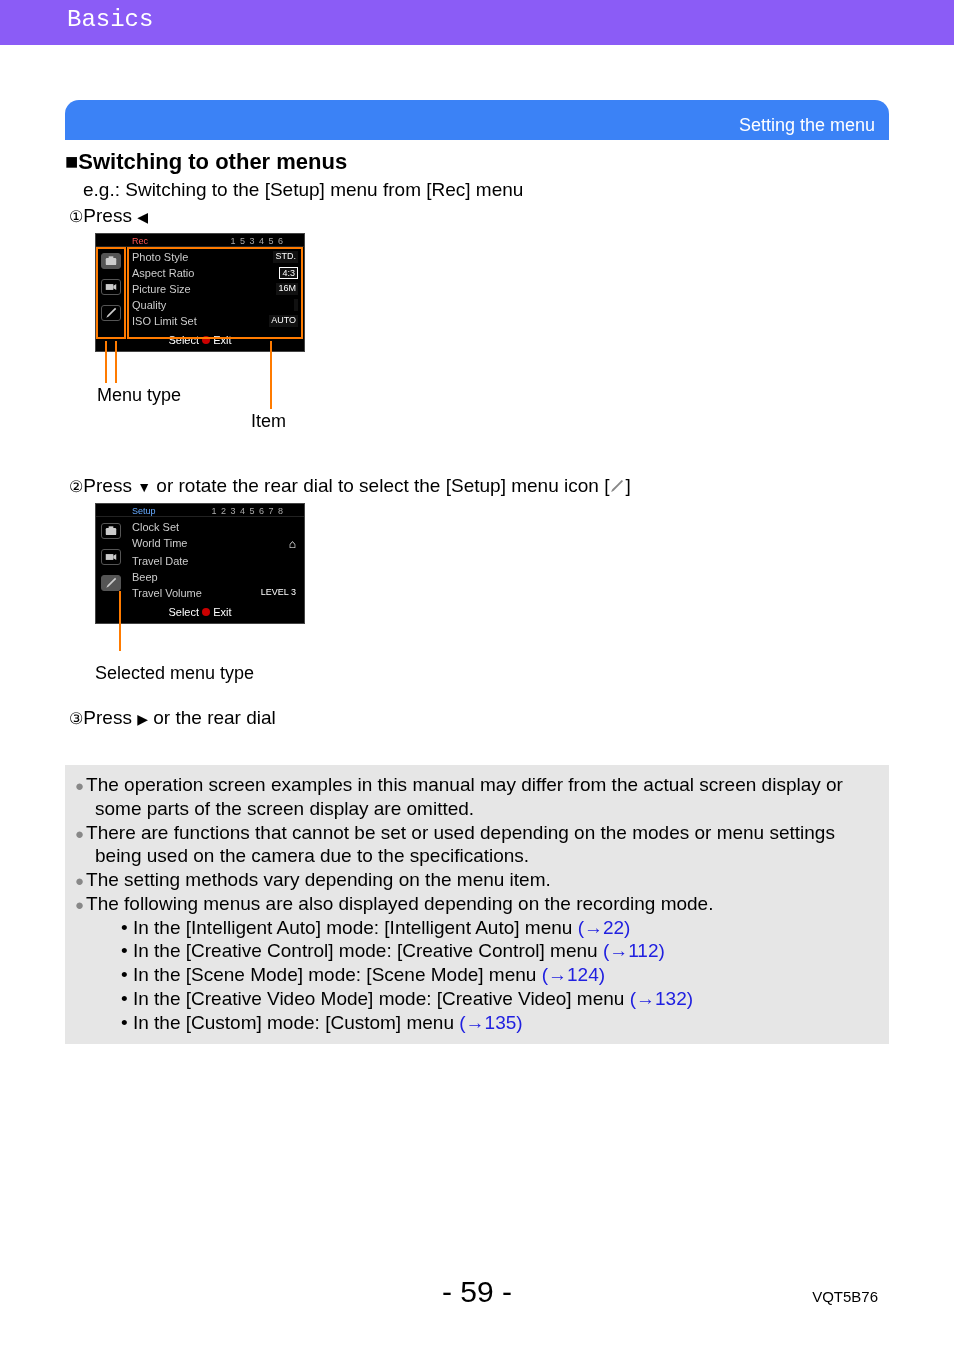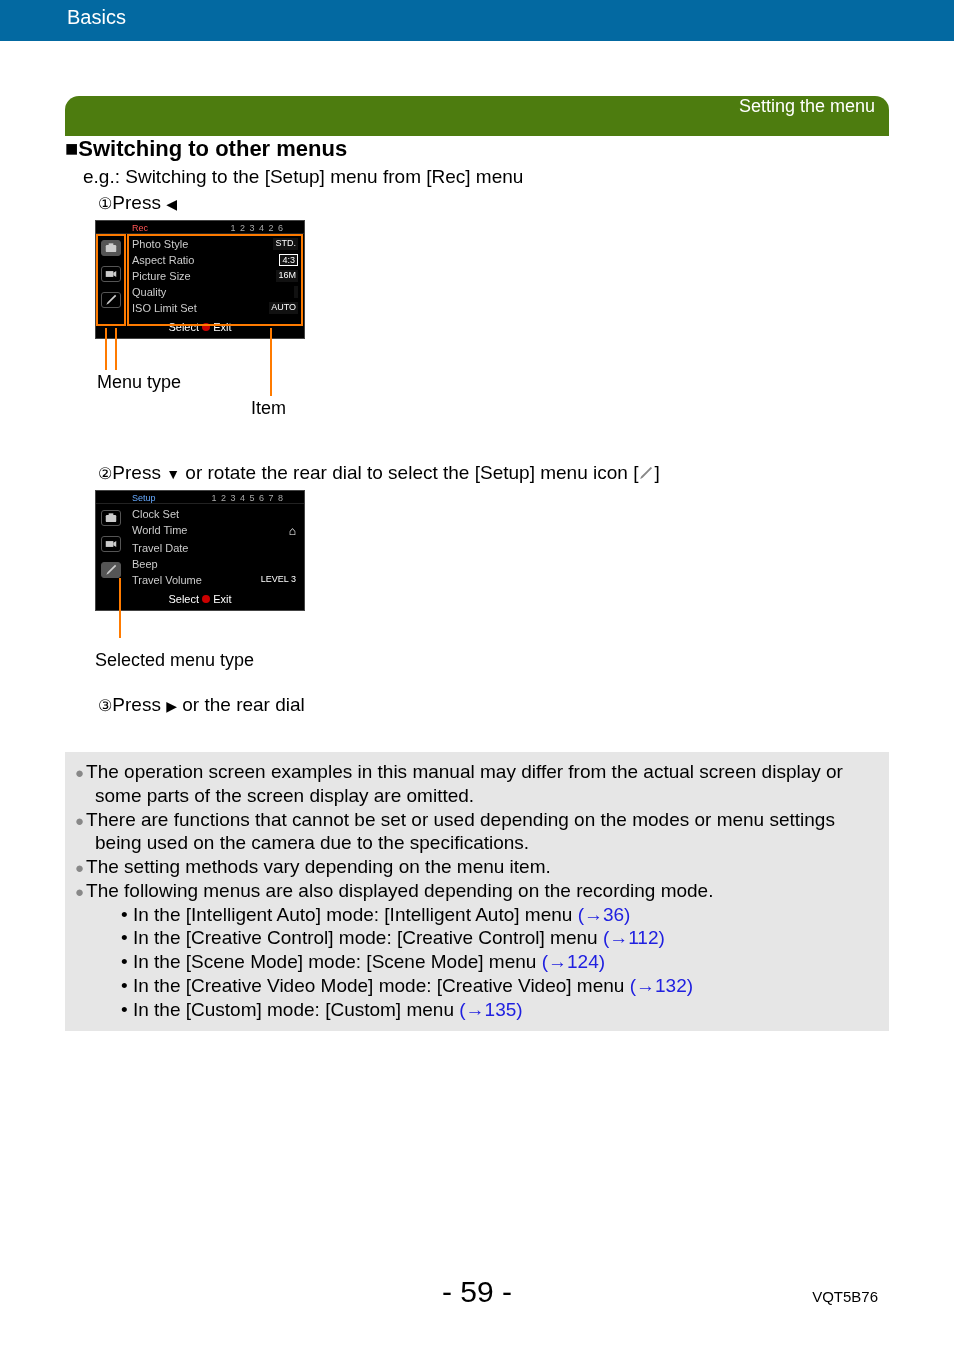--- a/index.html
+++ b/index.html
@@ -5,53 +5,54 @@
   * { box-sizing: border-box; margin: 0; padding: 0; }
   body {
     font-family: Arial, Helvetica, sans-serif;
     width: 954px;
     height: 1357px;
     background: #fff;
     color: #000;
     position: relative;
   }
   .header-bar {
-    background: #0369a1;
+    background: #8b5cf6;
     color: #fff;
     padding: 6px 20px 12px 67px;
-    font-size: 20px;
+    font-size: 24px;
+    font-family: Liberation Mono, monospace;
   }
   .content { padding: 0 65px 0 65px; }
   .blue-bar {
-    background: #4d7c0f;
+    background: #3b82f6;
     color: #fff;
     border-top-left-radius: 14px;
     border-top-right-radius: 14px;
     margin-top: 55px;
     height: 40px;
     display: flex;
     justify-content: flex-end;
-    align-items: flex-start;
+    align-items: flex-end;
     padding: 0 14px 4px 0;
     font-size: 18px;
   }
   .section-title {
     font-weight: bold;
     font-size: 22px;
-    margin-top: 0;
+    margin-top: 9px;
   }
   .sq { font-family: Arial; }
   .subtext {
     font-size: 19px;
     margin-left: 18px;
     margin-top: 4px;
   }
   .step {
     font-size: 19px;
-    margin-left: 33px;
+    margin-left: 4px;
     margin-top: 4px;
   }
   .circled { font-size: 16px; }
   .tri-left::after { content: "◀"; font-size: 14px; }
   .tri-down::after  { content: "▼"; font-size: 14px; }
   .tri-right::after { content: "▶"; font-size: 14px; }
   .wrench-icon {
     display: inline-block;
     width: 16px; height: 16px;
     vertical-align: -2px;
@@ -179,21 +180,21 @@
   <div class="subtext">e.g.: Switching to the [Setup] menu from [Rec] menu</div>
 
   <div class="step">
     <span class="circled">①</span><span>Press </span><span class="tri-left"></span>
   </div>
 
   <div class="screenshot-box" style="height:210px;">
     <div class="cam-ui">
       <div class="cam-top">
         <span>Rec</span>
-        <span class="pages">1 2 3 4 2 6</span>
+        <span class="pages">1 5 3 4 5 6</span>
       </div>
       <div class="cam-body">
         <div class="cam-tabs">
           <div class="cam-tab sel">
               <svg viewBox="0 0 24 24">
                 <rect x="3" y="7" width="18" height="12" rx="2"></rect>
                 <rect x="8" y="4" width="8" height="4"></rect>
               </svg>
             </div>
           <div class="cam-tab">
@@ -314,21 +315,21 @@
   <div class="step" style="margin-top:16px;">
     <span class="circled">③</span><span>Press </span><span class="tri-right"></span><span> or the rear dial</span>
   </div>
 
   <div class="notes-box">
     <p><span class="bullet">●</span><span>The operation screen examples in this manual may differ from the actual screen display or some parts of the screen display are omitted.</span></p>
     <p><span class="bullet">●</span><span>There are functions that cannot be set or used depending on the modes or menu settings being used on the camera due to the specifications.</span></p>
     <p><span class="bullet">●</span><span>The setting methods vary depending on the menu item.</span></p>
     <p><span class="bullet">●</span><span>The following menus are also displayed depending on the recording mode.</span></p>
     <div class="sublist">
-      <p><span> • In the [Intelligent Auto] mode: [Intelligent Auto] menu </span><span class="link">(→36)</span></p>
+      <p><span> • In the [Intelligent Auto] mode: [Intelligent Auto] menu </span><span class="link">(→22)</span></p>
       <p><span> • In the [Creative Control] mode: [Creative Control] menu </span><span class="link">(→112)</span></p>
       <p><span> • In the [Scene Mode] mode: [Scene Mode] menu </span><span class="link">(→124)</span></p>
       <p><span> • In the [Creative Video Mode] mode: [Creative Video] menu </span><span class="link">(→132)</span></p>
       <p><span> • In the [Custom] mode: [Custom] menu </span><span class="link">(→135)</span></p>
     </div>
   </div>
 </div>
 
 <div class="footer">
   <span class="page-num">- 59 -</span>

